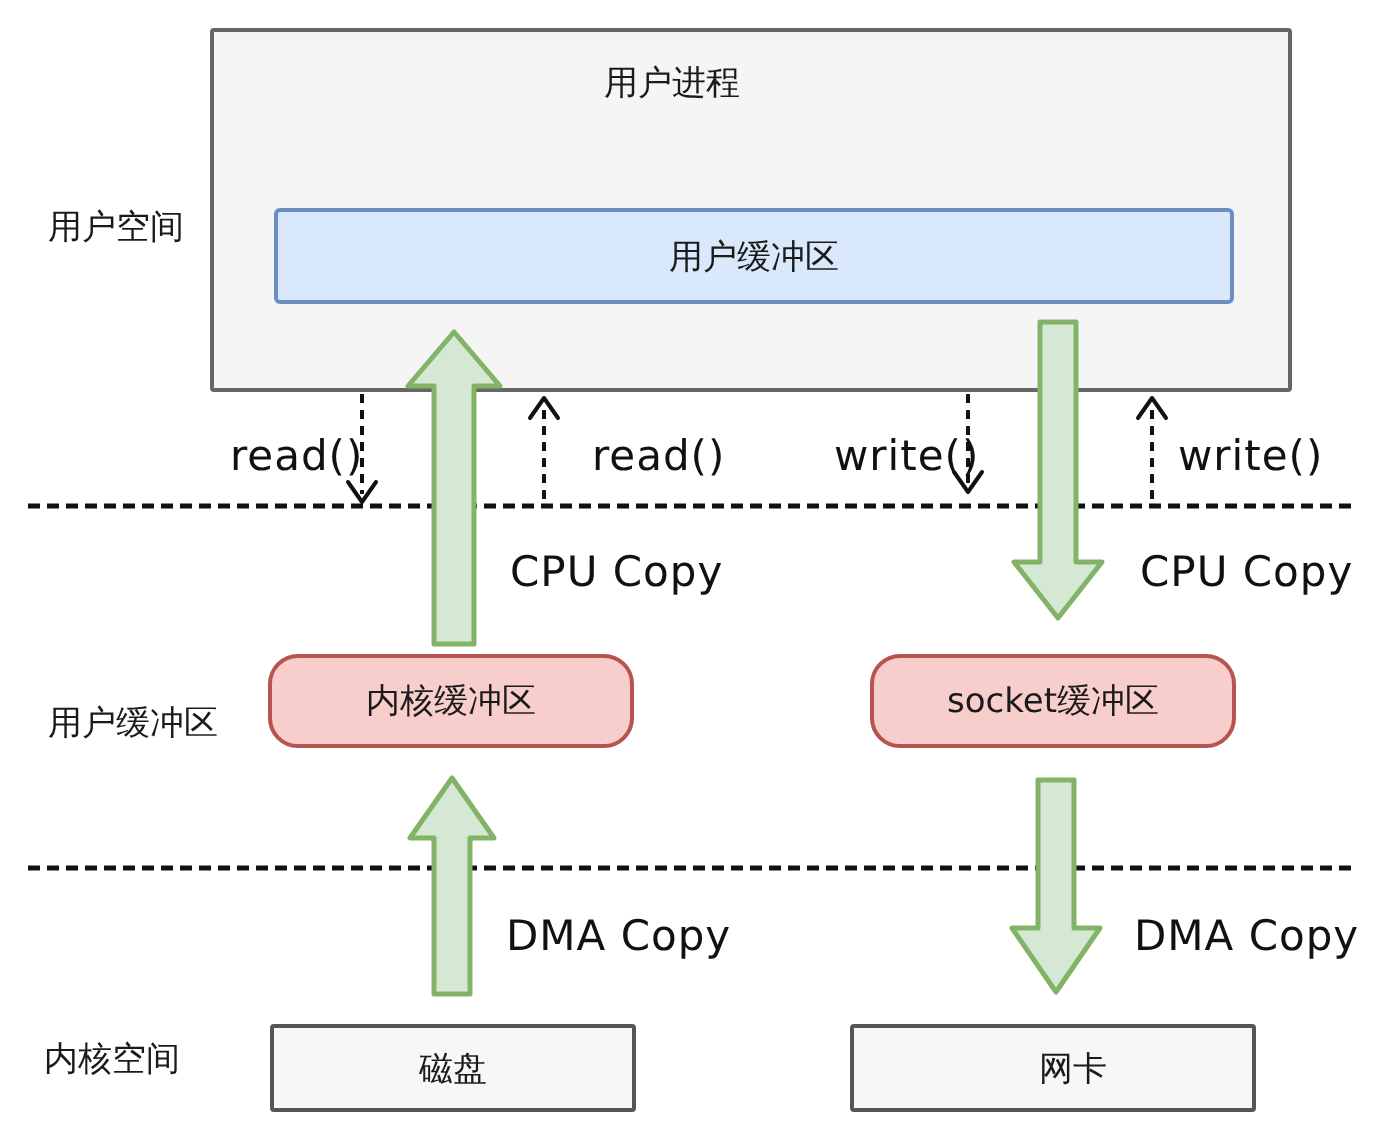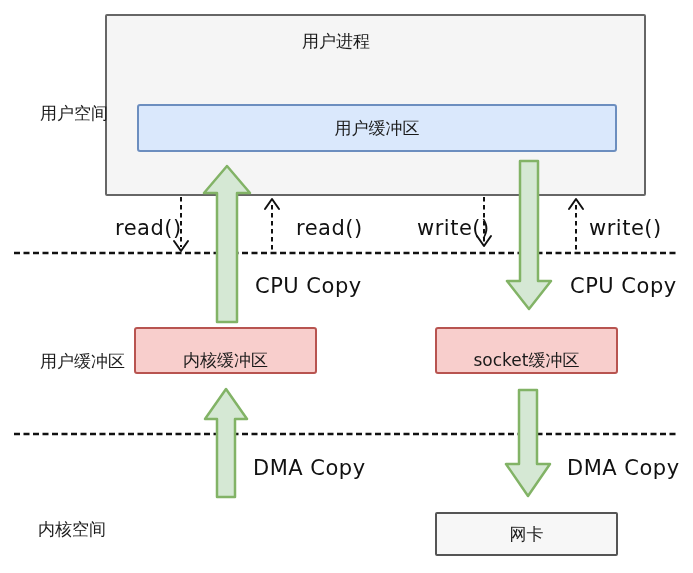--- a/index.html
+++ b/index.html
@@ -34,40 +34,40 @@
     background: var(--user-buffer-fill, #dae8fc);
     border: 2px solid var(--user-buffer-stroke, #6c8ebf);
     border-radius: 3px;
     display: flex; align-items: center; justify-content: center;
     font-size: 17px; color: #1a1a1a;
   }
   .red-box {
     top: 327px; width: 179px; height: 43px;
     background: var(--kernel-buffer-fill, #f8cecc);
     border: 2px solid var(--kernel-buffer-stroke, #b85450);
-    border-radius: 3px;
-    display: flex; align-items: flex-end; justify-content: center;
+    border-radius: 15px;
+    display: flex; align-items: center; justify-content: center;
     font-size: 17px; color: #1a1a1a;
   }
   .red-box.kernel { left: 134px; }
   .red-box.socket { left: 435px; }
   .gray-box {
     top: 512px; width: 179px; height: 40px;
     background: var(--hardware-box-fill, #f7f7f7);
     border: 2px solid var(--hardware-box-stroke, #555555);
     border-radius: 2px;
     display: flex; align-items: center; justify-content: center;
     font-size: 17px; color: #1a1a1a;
   }
   .gray-box.disk { left: 135px; }
-  .gray-box.nic  { left: 435px; }
+  .gray-box.nic  { left: 425px; padding-left: 20px; }
 
   
   .layer-label {
-    font-size: 17px; color: #1a1a1a; white-space: nowrap; margin-left: 16px;
+    font-size: 17px; color: #1a1a1a; white-space: nowrap;
   }
   .call-label, .copy-label {
     font-size: 21px; color: #111; white-space: nowrap;
     letter-spacing: 0.5px;
   }
 
   
   .arrow-layer {
     position: absolute; left: 0; top: 0;
     width: 693px; height: 573px;
@@ -155,17 +155,20 @@
   <div class="abs copy-label" style="left:253px; top:456px;">DMA Copy</div>
   <div class="abs copy-label" style="left:567px; top:456px;">DMA Copy</div>
 
   <div class="abs red-box kernel">
     <span>内核缓冲区</span>
   </div>
   <div class="abs red-box socket">
     <span>socket缓冲区</span>
   </div>
 
+  <div class="abs gray-box disk">
+    <span>磁盘</span>
+  </div>
   <div class="abs gray-box nic">
     <span>网卡</span>
   </div>
 
 </div>
 
 </body></html>

